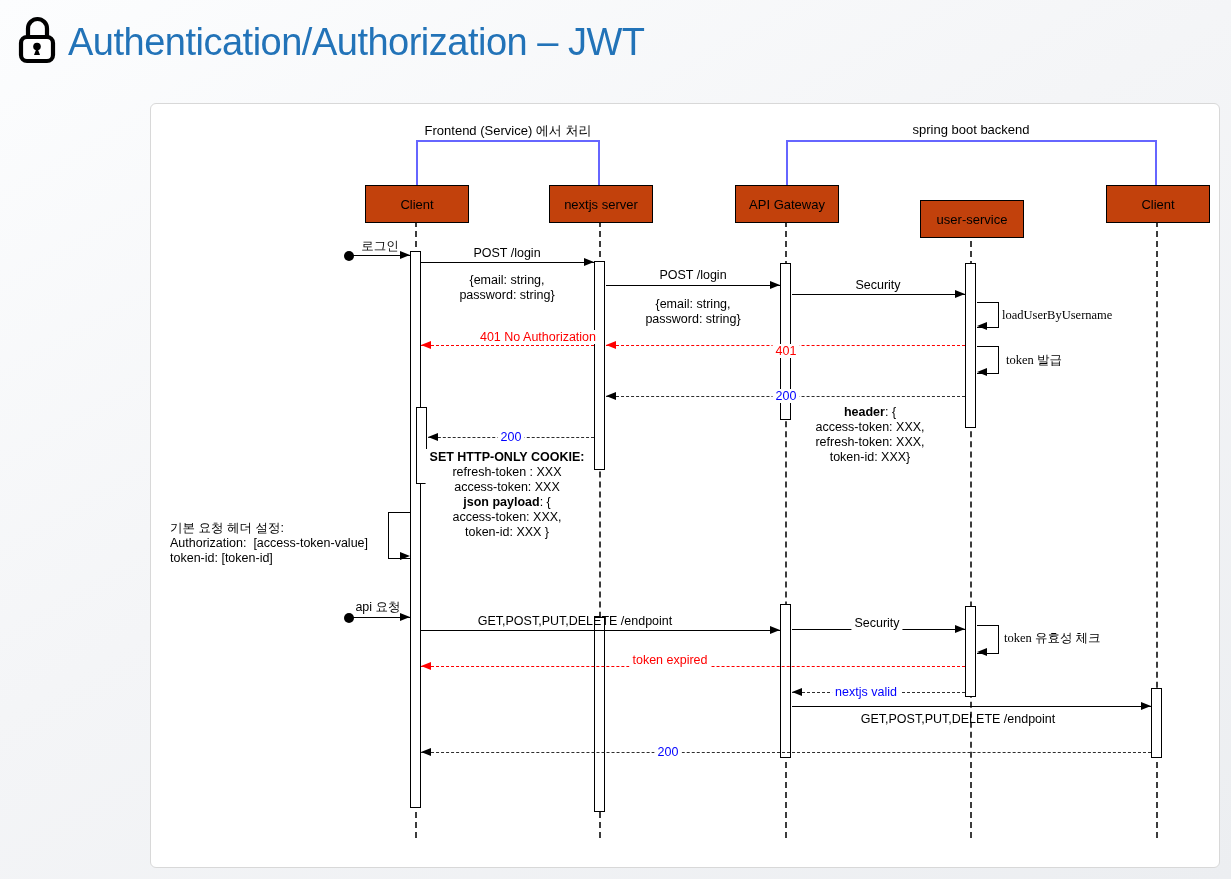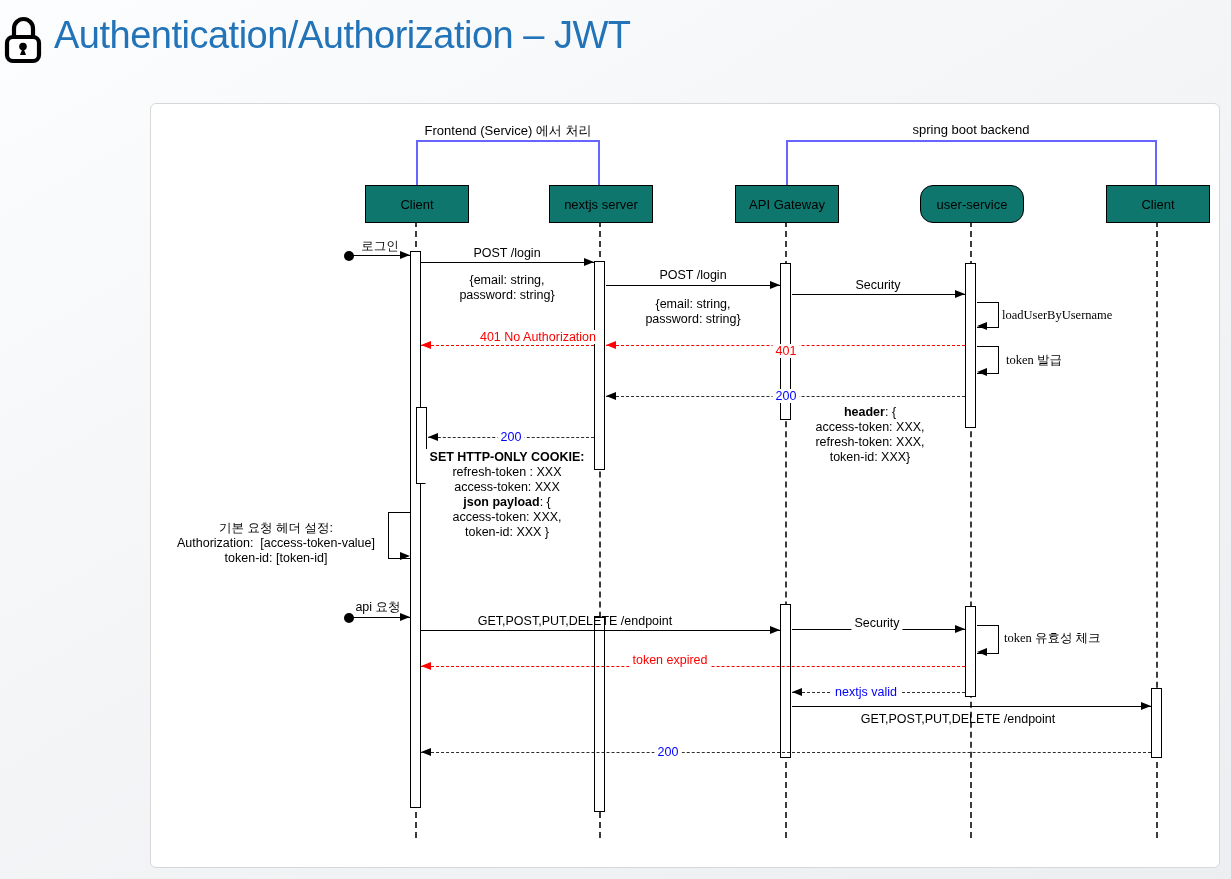--- a/index.html
+++ b/index.html
@@ -3,46 +3,46 @@
 <meta charset="utf-8">
 <style>
   html,body{margin:0;padding:0;}
   body{
     width:1231px;height:879px;
     font-family:"Liberation Sans","DejaVu Sans",sans-serif;
     background:linear-gradient(150deg,#fcfdfe 0%,#f4f5f7 45%,#eceef1 100%);
     overflow:hidden;
   }
   .canvas{position:relative;width:1231px;height:879px;}
-  .title-row{position:absolute;left:0;top:14px;display:flex;align-items:flex-start;gap:8px;}
+  .title-row{position:absolute;left:14px;top:14px;display:flex;align-items:flex-end;gap:8px;}
   .page-title{font-size:38px;font-weight:400;color:#2273b8;letter-spacing:-0.5px;white-space:nowrap;}
   .panel{position:absolute;left:150px;top:103px;width:1068px;height:763px;background:#ffffff;border:1px solid #d8d8d8;border-radius:6px;}
   .lifeline{position:absolute;width:0;border-left:2px dashed #3c3c3c;}
-  .pbox{position:absolute;width:102px;height:36px;background:#0f766e;border:1.5px solid #000;display:flex;align-items:center;justify-content:center;font-size:13px;color:#000;}
+  .pbox{position:absolute;width:102px;height:36px;background:#c2410c;border:1.5px solid #000;display:flex;align-items:center;justify-content:center;font-size:13px;color:#000;}
   .bar{position:absolute;width:11px;background:#fff;border:1.5px solid #000;box-sizing:border-box;}
   .bline-h{position:absolute;height:0;border-top:2px solid #6666ff;}
   .bline-v{position:absolute;width:0;border-left:2px solid #6666ff;}
   .glabel{position:absolute;transform:translateX(-50%);font-size:13px;color:#000;white-space:nowrap;}
   .line{position:absolute;height:0;border-top:1.5px solid #000;}
   .line.dash{border-top-style:dashed;border-top-color:#2e2e2e;}
   .line.red{border-top-style:dashed;border-top-color:#ff0000;}
   .arr{position:absolute;width:0;height:0;border-top:4.5px solid transparent;border-bottom:4.5px solid transparent;}
   .arr.r{border-left:10px solid #000;}
   .arr.l{border-right:10px solid #000;}
   .arr.l.red{border-right-color:#ff0000;}
   .dot{position:absolute;width:10px;height:10px;border-radius:50%;background:#000;}
   .loop-r{position:absolute;border:1.5px solid #000;border-left:none;}
   .loop-l{position:absolute;border:1.5px solid #000;border-right:none;}
   .lbl{position:absolute;transform:translateX(-50%);background:#fff;padding:0 3px;font-size:12.5px;line-height:14px;color:#000;white-space:nowrap;}
   .lbl.red{color:#ff0000;}
   .lbl.blue{color:#0000ff;}
   .lbl.plain{background:transparent;}
   .llbl{position:absolute;background:transparent;font-size:12.5px;line-height:14px;color:#000;white-space:nowrap;font-family:Liberation Serif, serif;}
   .note{position:absolute;transform:translateX(-50%);text-align:center;font-size:12.5px;line-height:15px;color:#000;background:#fff;padding:1px 4px;white-space:pre-wrap;}
-  .note.left{transform:none;text-align:center;}
+  .note.left{transform:none;text-align:left;}
   .note.clear{background:transparent;}
   .b{font-weight:bold;}
 </style>
 </head>
 <body>
 
 <div class="canvas">
 
   <div class="title-row">
     <svg width="46" height="50" viewBox="0 0 46 50">
@@ -68,21 +68,21 @@
   <div class="glabel" style="left:508px;top:122px;">Frontend (Service) 에서 처리</div>
 
   <div class="bline-h" style="left:786px;top:140px;width:370px;"></div>
   <div class="bline-v" style="left:786px;top:140px;height:45px;"></div>
   <div class="bline-v" style="left:1155px;top:140px;height:45px;"></div>
   <div class="glabel" style="left:971px;top:122px;">spring boot backend</div>
 
   <div class="pbox" style="left:365px;top:185px;">Client</div>
   <div class="pbox" style="left:549px;top:185px;">nextjs server</div>
   <div class="pbox" style="left:735px;top:185px;">API Gateway</div>
-  <div class="pbox" style="left:920px;top:185px;border-radius:13px;">user-service</div>
+  <div class="pbox" style="left:920px;top:200px;">user-service</div>
   <div class="pbox" style="left:1106px;top:185px;">Client</div>
 
   <div class="bar" style="left:410px;top:251px;height:557px;"></div>
   <div class="bar" style="left:416px;top:407px;height:77px;"></div>
   <div class="bar" style="left:594px;top:261px;height:209px;"></div>
   <div class="bar" style="left:594px;top:617px;height:195px;"></div>
   <div class="bar" style="left:780px;top:263px;height:157px;"></div>
   <div class="bar" style="left:780px;top:604px;height:154px;"></div>
   <div class="bar" style="left:965px;top:263px;height:165px;"></div>
   <div class="bar" style="left:965px;top:606px;height:91px;"></div>

